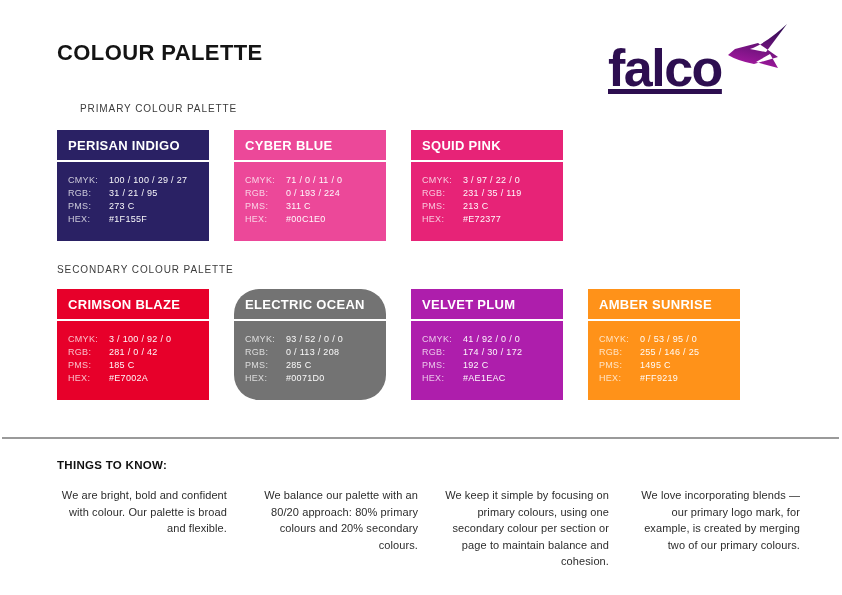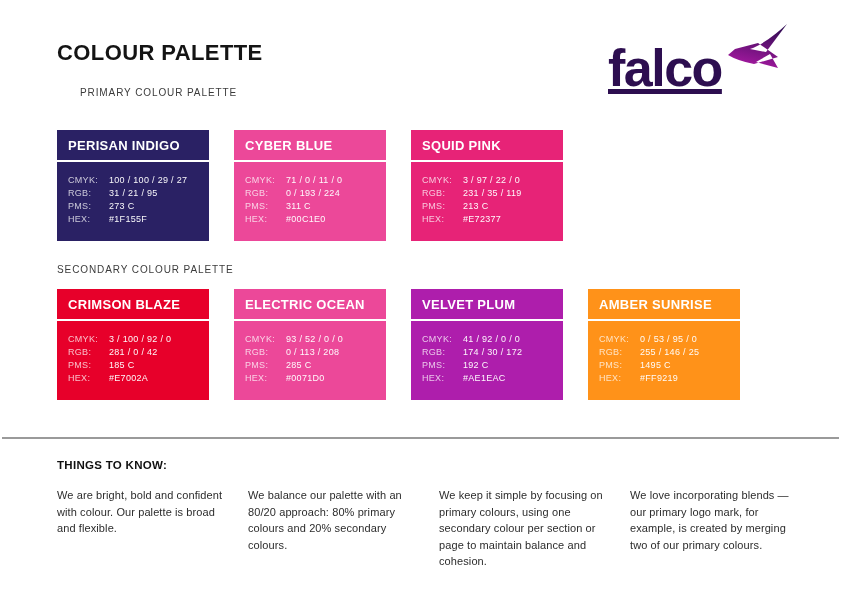--- a/index.html
+++ b/index.html
@@ -33,21 +33,21 @@
     line-height: 1.25;
   }
   .logo-bird { position: absolute; left: 118px; top: 2px; width: 66px; height: 54px; }
   .section-label {
     position: absolute;
     left: 57px;
     font-size: 10px;
     letter-spacing: 0.9px;
     color: #3b3b3b;
   }
-  .primary-label { top: 87px; padding-left: 23px; }
+  .primary-label { top: 103px; padding-left: 23px; }
   .secondary-label { top: 264px; }
   .swatch-row { position: absolute; left: 57px; display: flex; gap: 25px; }
   .primary-row { top: 130px; }
   .secondary-row { top: 289px; }
   .swatch { width: 152px; height: 111px; }
   .swatch-header {
     height: 30px;
     display: flex;
     align-items: center;
     padding: 0 11px;
@@ -78,20 +78,21 @@
     letter-spacing: 0.3px;
     color: #101010;
   }
   .notes {
     position: absolute;
     left: 57px;
     top: 487px;
     display: grid;
     grid-template-columns: repeat(4, 170px);
     column-gap: 21px;
+    text-align: right;
   }
   .note {
     margin: 0;
     font-size: 11px;
     line-height: 16.5px;
     letter-spacing: 0.1px;
     color: #2c2c2c;
   }
 </style>
 </head>
@@ -207,21 +208,21 @@
           <span class="spec-label">PMS:</span>
           <span class="spec-value">185 C</span>
         </div>
         <div class="spec-row">
           <span class="spec-label">HEX:</span>
           <span class="spec-value">#E7002A</span>
         </div>
       </div>
     </div>
 
-    <div class="swatch" style="background-color: #ec4899;">
+    <div class="swatch" style="background-color: #737373; border-radius: 25px;">
       <div class="swatch-header">ELECTRIC OCEAN</div>
       <div class="swatch-body">
         <div class="spec-row">
           <span class="spec-label">CMYK:</span>
           <span class="spec-value">93 / 52 / 0 / 0</span>
         </div>
         <div class="spec-row">
           <span class="spec-label">RGB:</span>
           <span class="spec-value">0 / 113 / 208</span>
         </div>

